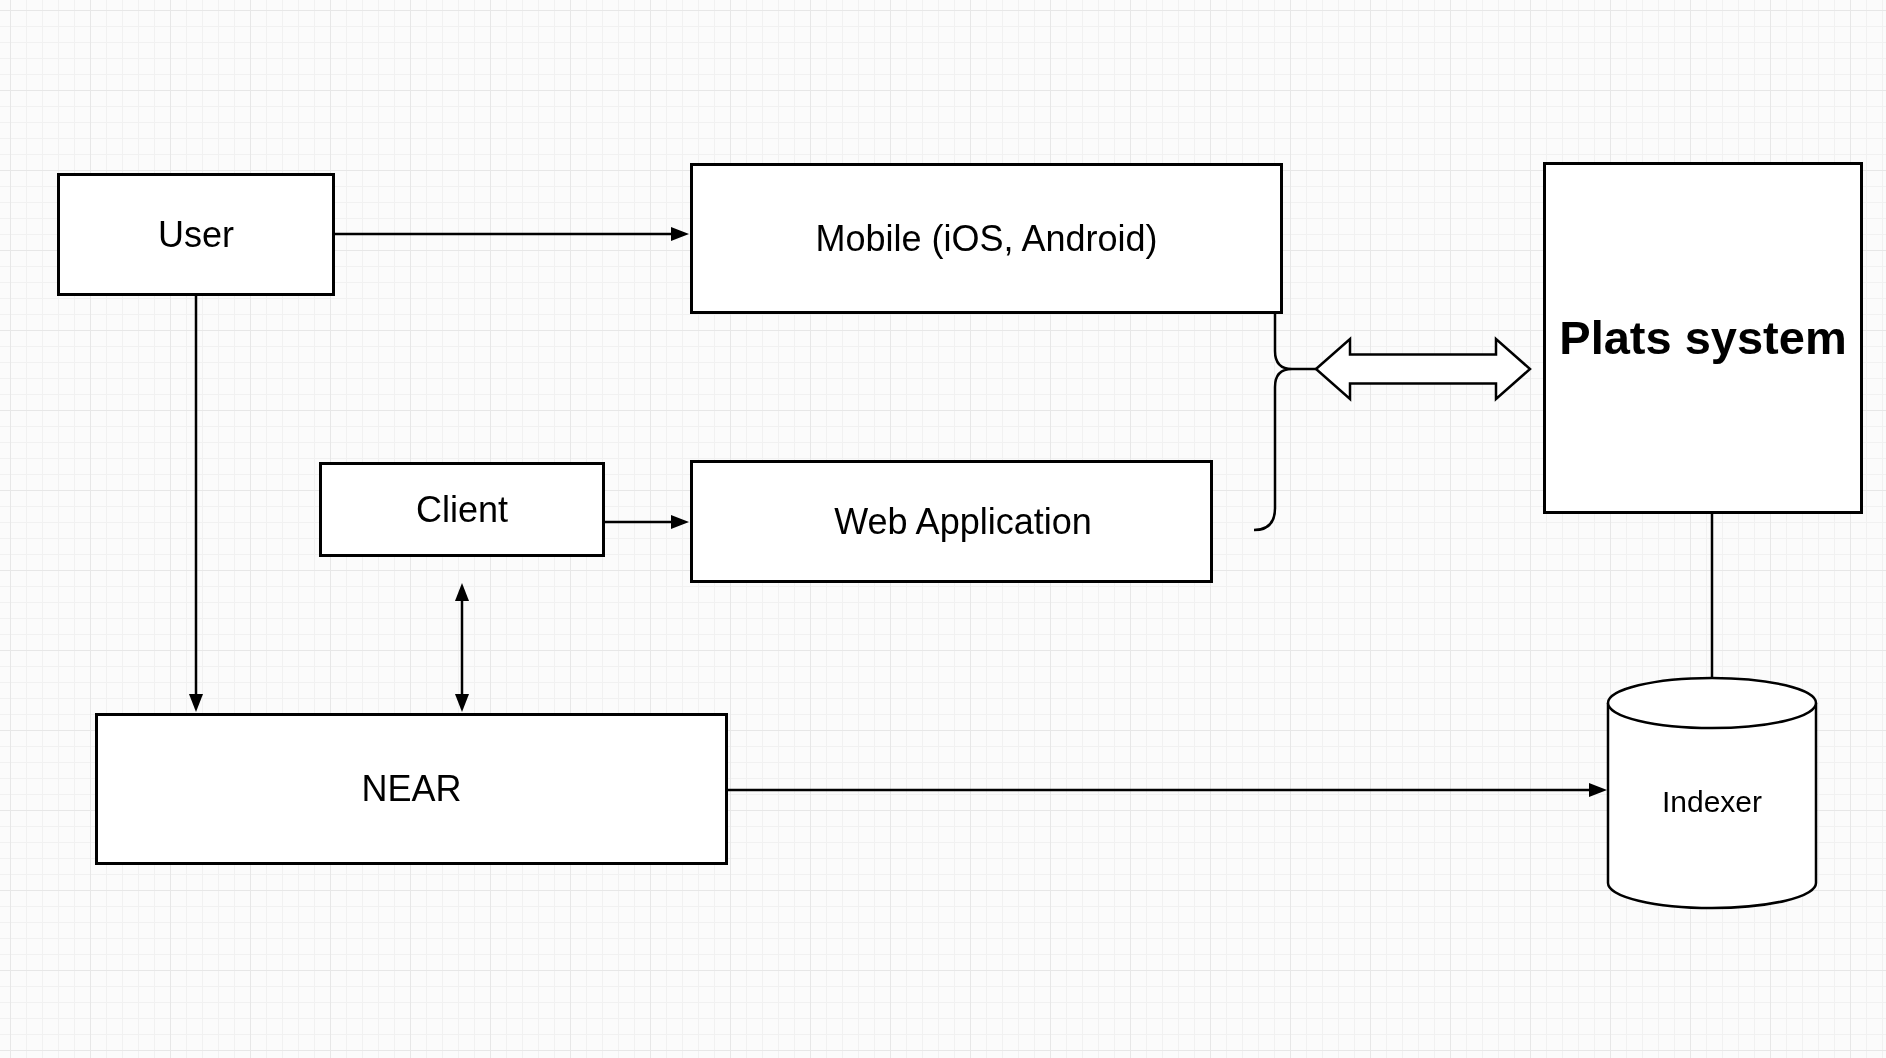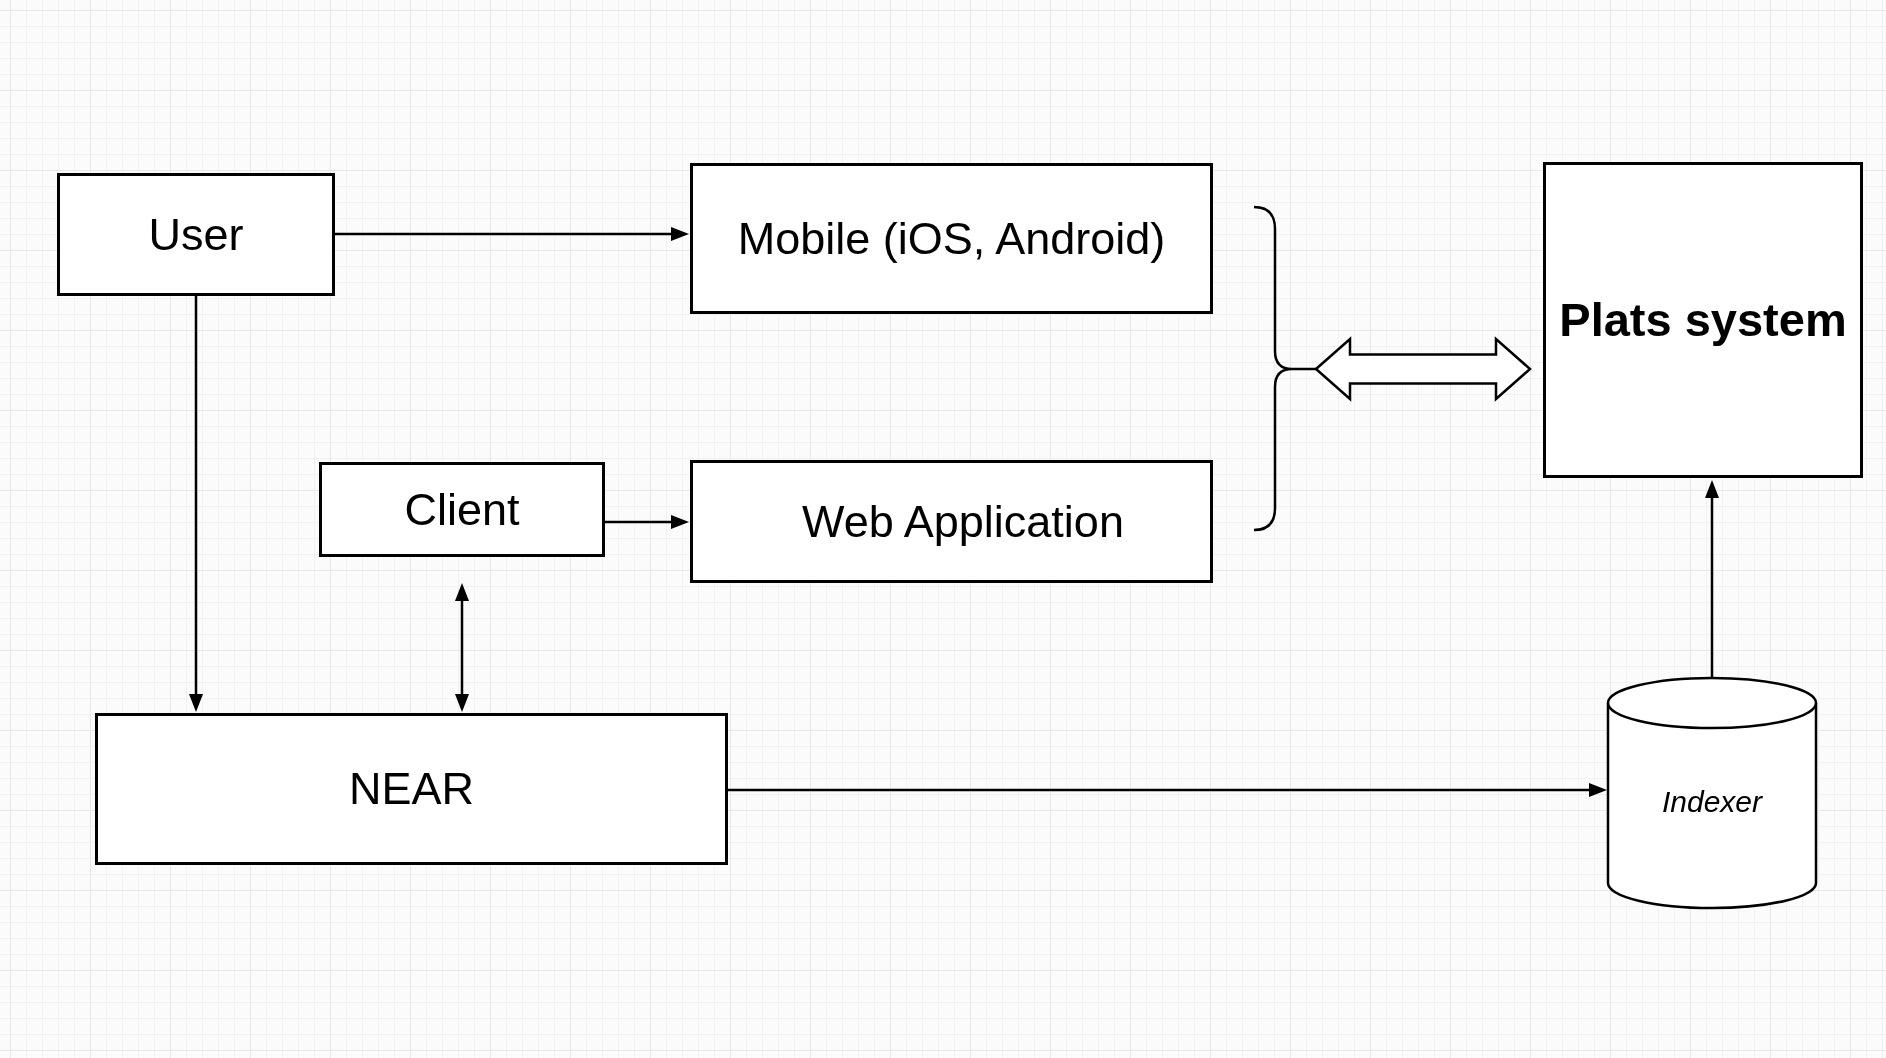--- a/index.html
+++ b/index.html
@@ -31,36 +31,35 @@
   }
   .node {
     position: absolute;
     box-sizing: border-box;
     background: #ffffff;
     border: 3px solid #000000;
     display: flex;
     align-items: center;
     justify-content: center;
     text-align: center;
-    font-size: 45px;
+    font-size: 36px;
     line-height: 1.1;
     white-space: nowrap;
   }
   .node-user            { left:   57px; top: 173px; width: 278px; height: 123px; }
-  .node-mobile          { left:  690px; top: 163px; width: 523px; height: 151px; }
+  .node-mobile          { left:  690px; top: 163px; width: 593px; height: 151px; }
   .node-client          { left:  319px; top: 462px; width: 286px; height: 95px; }
   .node-web-application { left:  690px; top: 460px; width: 523px; height: 123px; padding-left: 23px; }
   .node-near            { left:   57px; top: 713px; width: 633px; height: 152px; margin-left: 38px; }
-  .node-plats-system    { left: 1543px; top: 162px; width: 320px; height: 316px; font-weight: bold; font-size: 47px; }
+  .node-plats-system    { left: 1543px; top: 162px; width: 320px; height: 352px; font-weight: bold; font-size: 47px; }
   .label-indexer {
     position: absolute;
     left: 1612px; top: 785px; width: 200px;
     text-align: center;
     font-size: 30px;
-    font-style: italic;
   }
 </style>
 </head>
 <body>
 
 <div class="canvas">
 
   <svg class="connector-layer" viewBox="0 0 1886 1058" xmlns="http://www.w3.org/2000/svg">
 
     <g stroke="#000" stroke-width="2.5" fill="#000">

